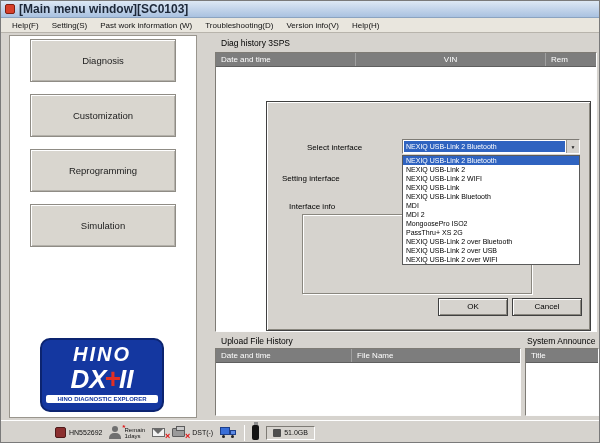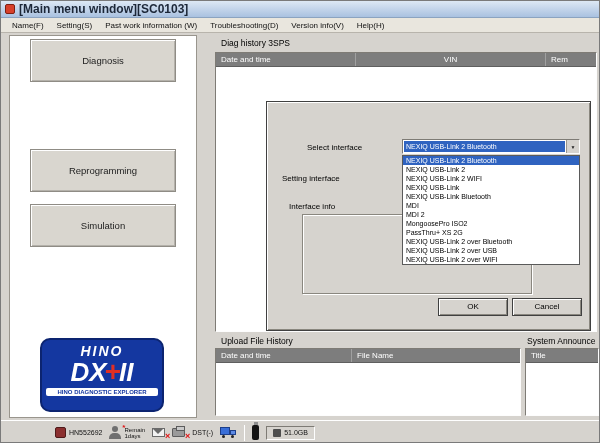--- a/index.html
+++ b/index.html
@@ -38,21 +38,21 @@
     font-size: 9.5px; color: #222;
     display: flex; align-items: center; justify-content: center; cursor: default; text-align: center;
   }
 
   
   .logo {
     position: absolute; left: 30px; top: 302px; width: 124px; height: 74px;
     background: #1437a0; border: 2px solid #0c2470; border-radius: 10px;
     display: flex; flex-direction: column; align-items: center; overflow: hidden;
   }
-  .logo-brand { color: #fff; font-weight: bold; font-style: italic; font-size: 14px; letter-spacing: 2px; margin-top: 3px; }
+  .logo-brand { color: #fff; font-weight: bold; font-style: italic; font-size: 20px; letter-spacing: 2px; margin-top: 3px; }
   .logo-dx { color: #fff; font-weight: bold; font-style: italic; font-size: 26px; line-height: 26px; display: flex; align-items: center; }
   .logo-cross { color: #e02f24; font-size: 28px; font-weight: bold; font-style: normal; margin: 0 -2px; line-height: 24px; }
   .logo-caption {
     background: #ffffff; color: #1437a0; font-weight: bold; font-size: 6px;
     padding: 1px 3px; margin-top: 3px; width: 112px; text-align: center; border-radius: 2px;
   }
 
   
   .main { position: absolute; left: 208px; top: 34px; width: 392px; height: 383px; }
   .section-title { position: absolute; font-size: 8.5px; color: #000; white-space: nowrap; }
@@ -171,30 +171,31 @@
 <body>
 
 <div id="screen">
 
   <div class="titlebar">
     <span class="app-icon"></span>
     <span class="title">[Main menu window][SC0103]</span>
   </div>
 
   <div class="menubar">
-    <span class="menu-item">Name(F)</span>
+    <span class="menu-item">Help(F)</span>
     <span class="menu-item">Setting(S)</span>
     <span class="menu-item">Past work information (W)</span>
     <span class="menu-item">Troubleshooting(D)</span>
     <span class="menu-item">Version info(V)</span>
     <span class="menu-item">Help(H)</span>
   </div>
 
   <div class="sidebar">
     <div class="side-btn" style="top:3px">Diagnosis</div>
+    <div class="side-btn" style="top:58px">Customization</div>
     <div class="side-btn" style="top:113px">Reprogramming</div>
     <div class="side-btn" style="top:168px">Simulation</div>
 
     <div class="logo">
       <span class="logo-brand">HINO</span>
       <span class="logo-dx">
         <span>DX</span>
         <span class="logo-cross">+</span>
         <span>II</span>
       </span>

